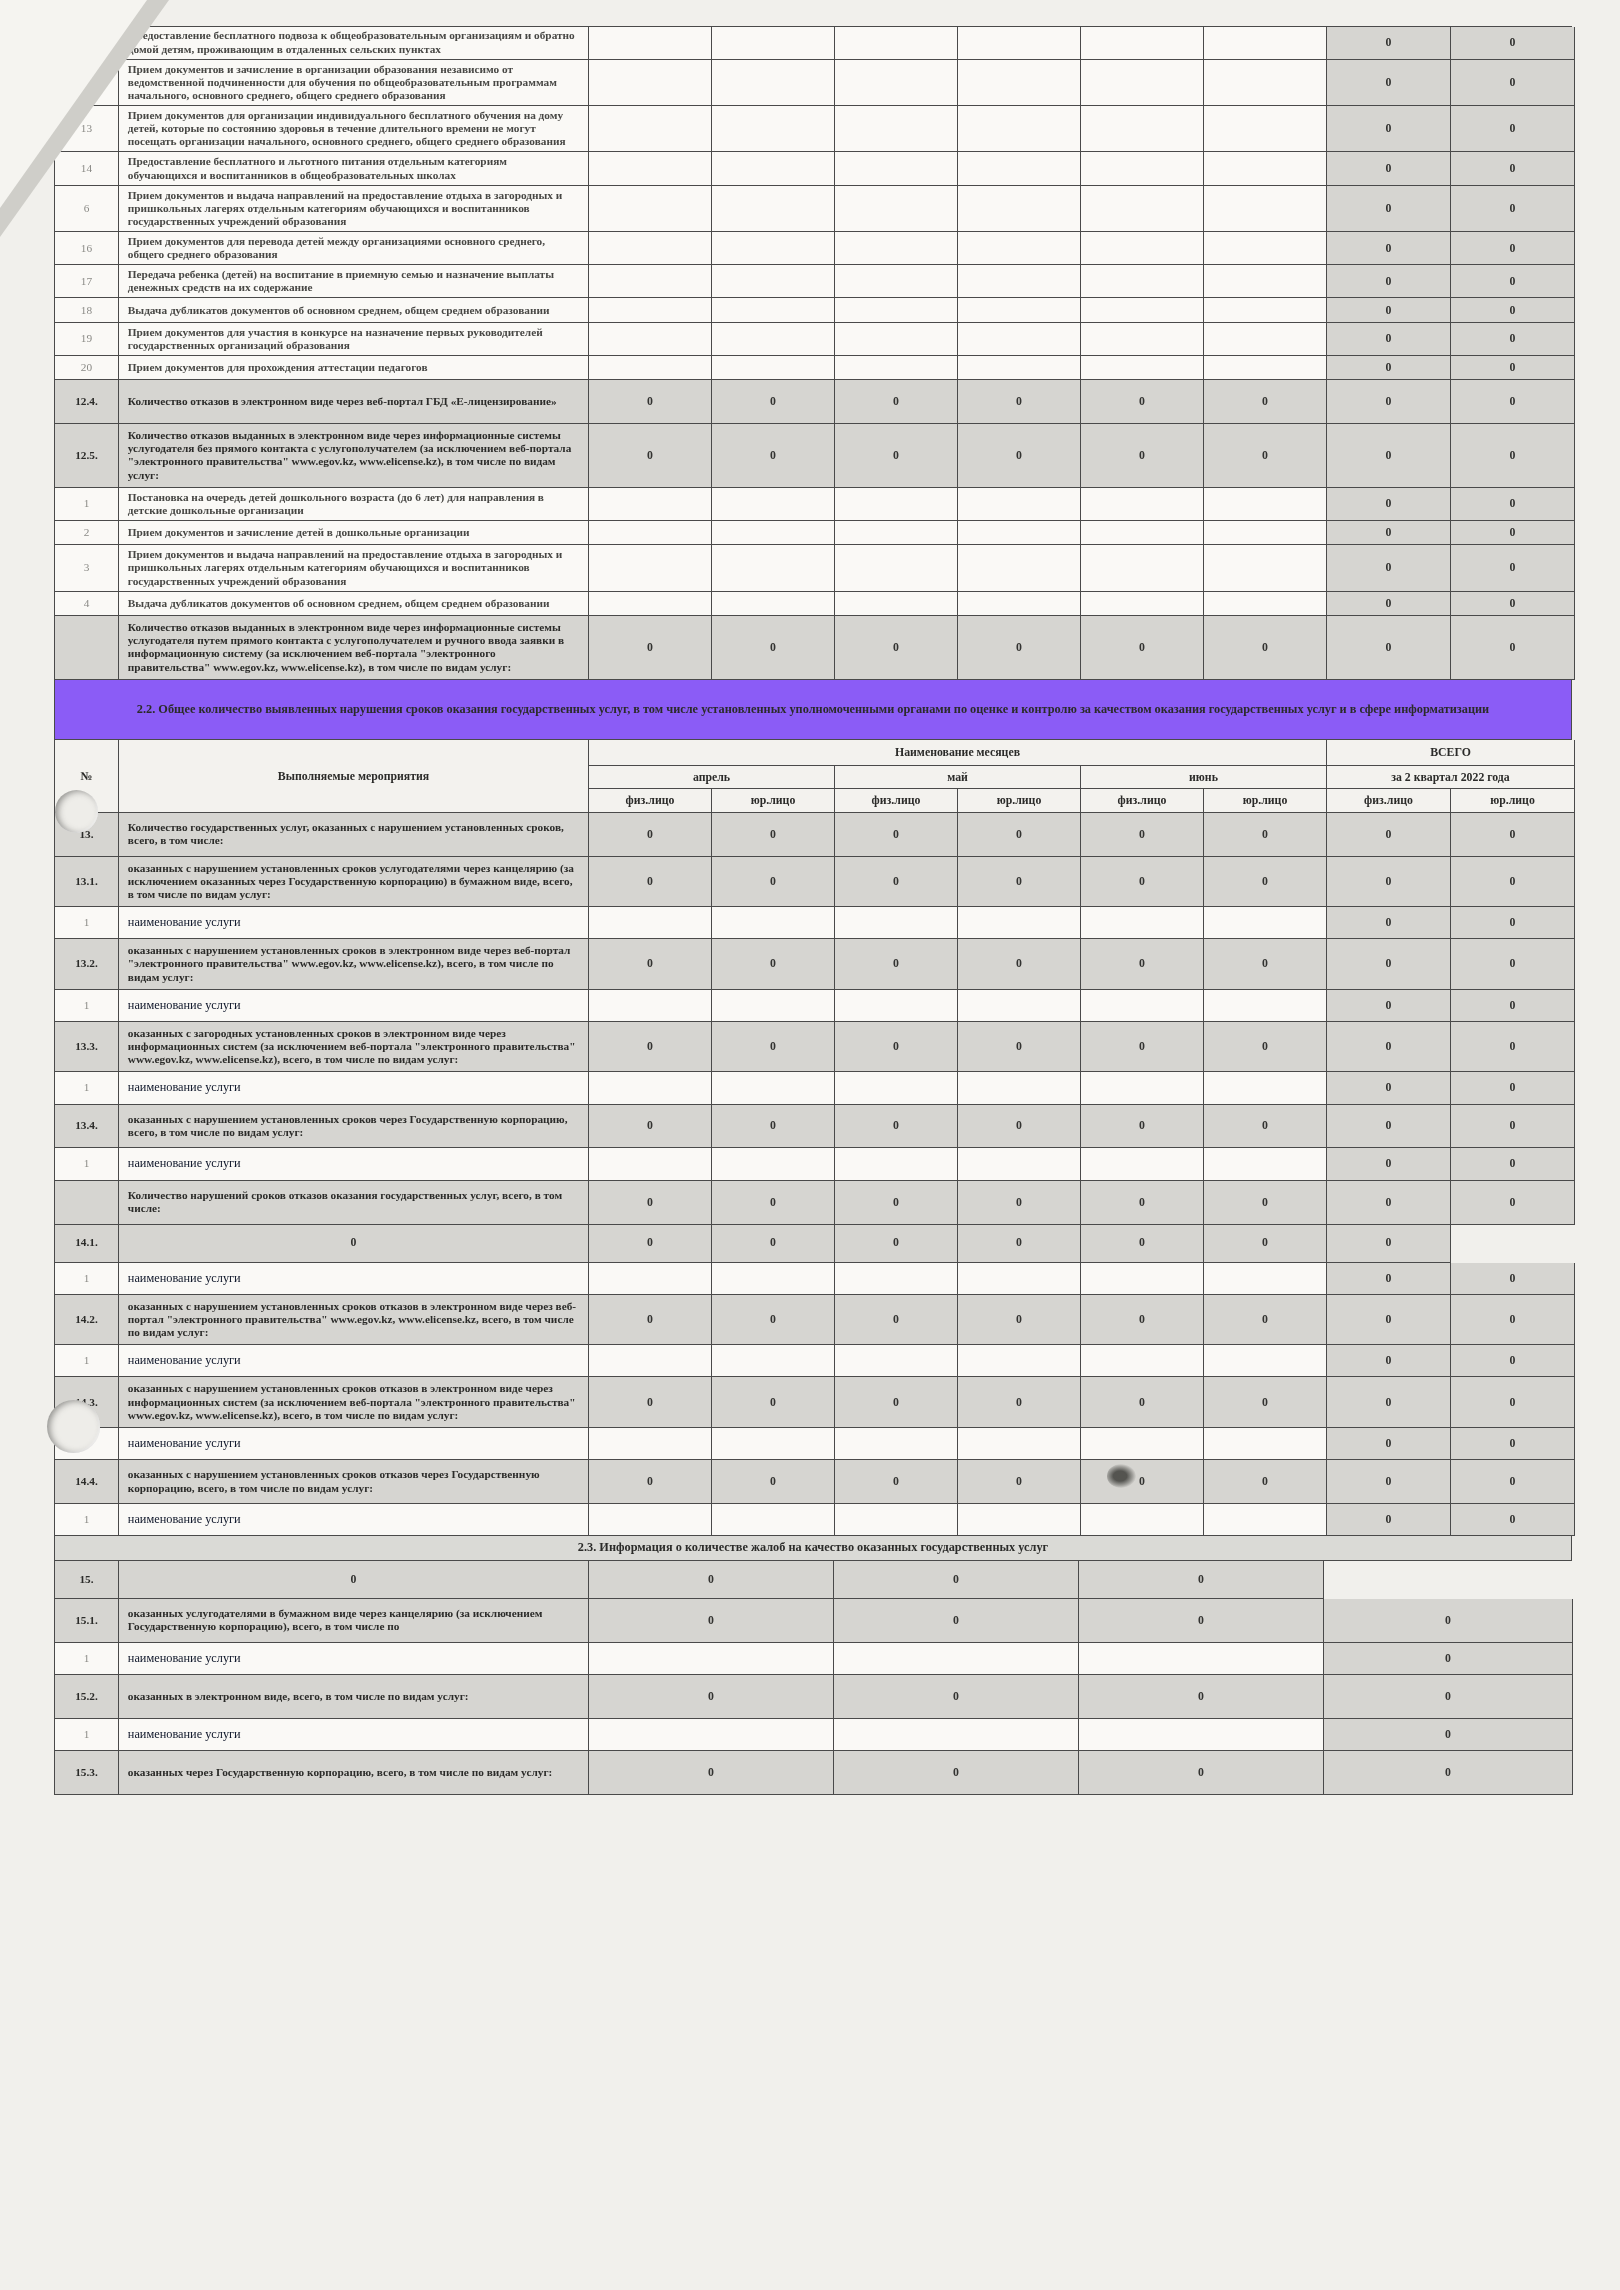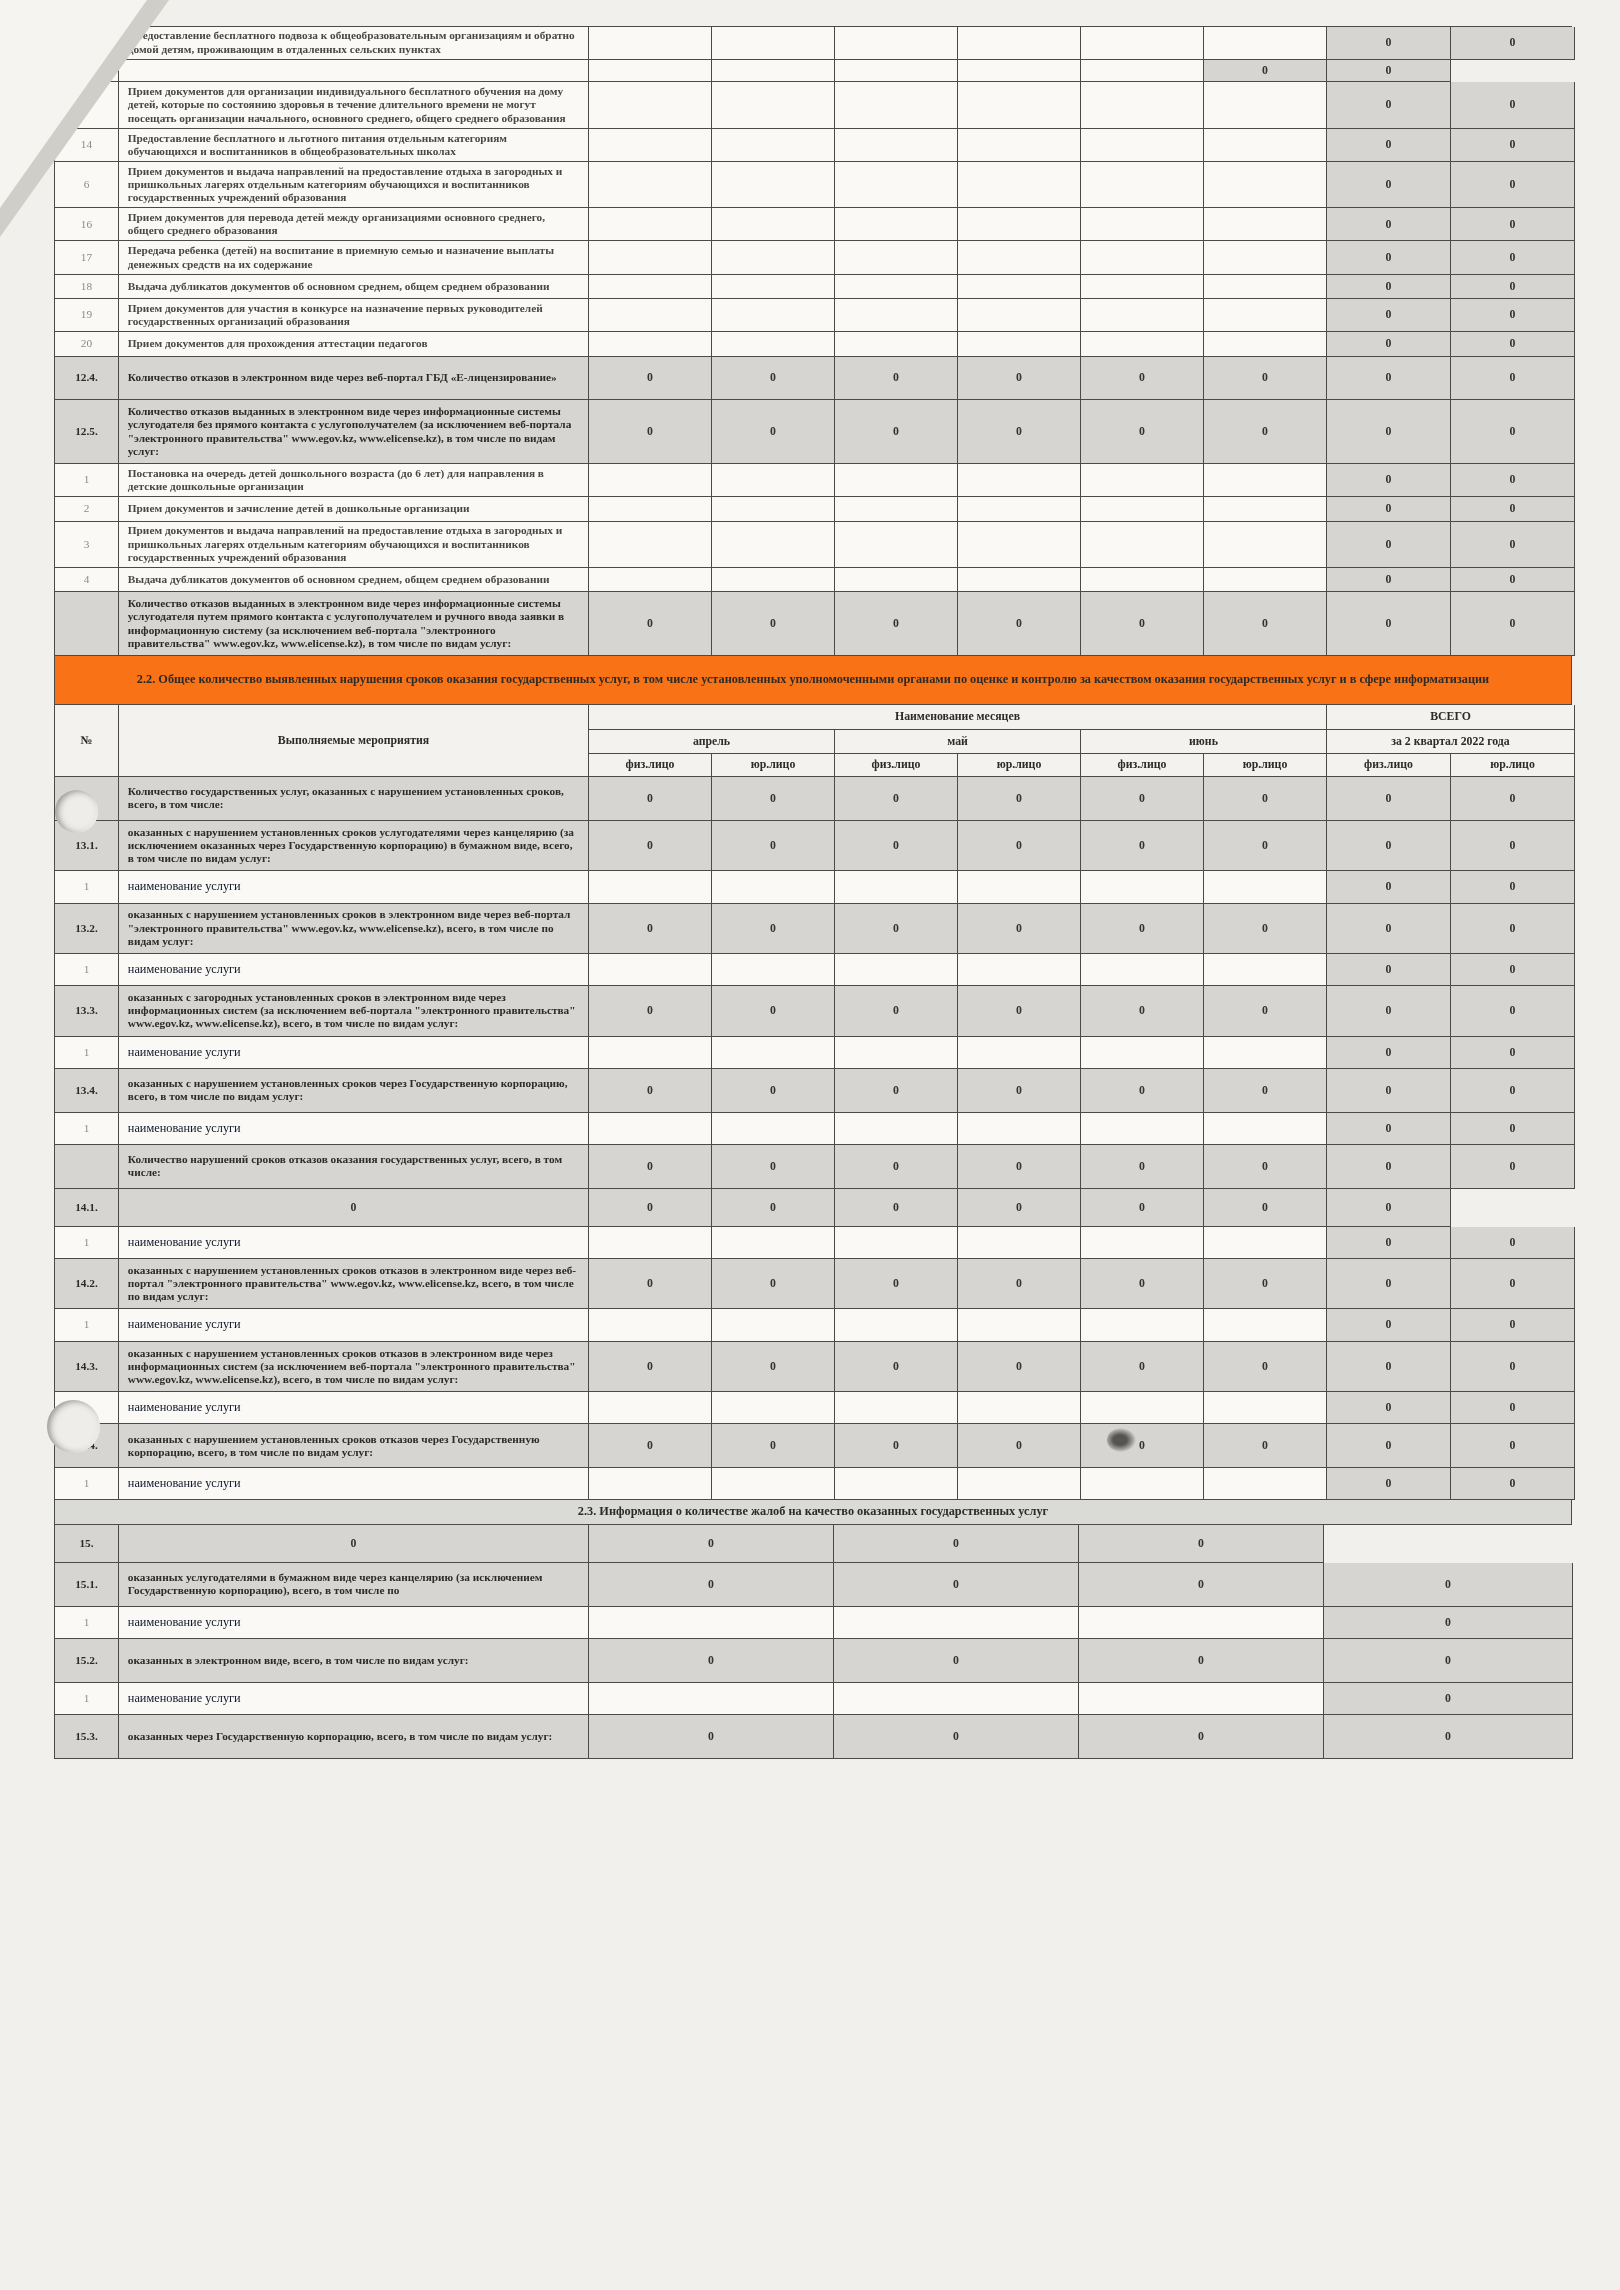--- a/index.html
+++ b/index.html
@@ -23,21 +23,21 @@
   .svc .gray{background:#d6d5d1;}
   .name .cdesc{font-weight:400;color:#0f172a;font-size:12.3px;}
   .name .cell{min-height:25.5px;}
   .sum .cell{background:#d6d5d1;font-weight:700;color:#2b2b29;}
   .sum .cdesc{padding:4.9px 8.8px;}
   .sum .cell{min-height:33px;}
   .zero{font-weight:700;font-size:11.8px;color:#333331;}
 
   .sect-title{border-left:1px solid #4a4a4a;border-right:1px solid #4a4a4a;
         text-align:center;font-weight:700;font-size:12.3px;line-height:15.7px;
-        padding:16px 39px;background:#f97316;color:#2b2b29;}
+        padding:22px 39px;background:#8b5cf6;color:#2b2b29;}
   .t23{background:#dadad6;padding:4px 39px;}
 
   .hdr{display:grid;grid-template-rows:25.5px 23.5px 23.5px;}
   .hc{border-right:1px solid #4a4a4a;border-bottom:1px solid #4a4a4a;
         display:flex;align-items:center;justify-content:center;
         font-weight:700;font-size:11.8px;background:#f3f2ee;color:#2b2b29;text-align:center;line-height:12.7px;padding:1px 2.9px;}
 
   .smudged{position:relative;}
   .smudged::before{content:"";position:absolute;left:25.5px;top:3.9px;width:29px;height:23.5px;border-radius:50%;
         background:radial-gradient(ellipse at 45% 50%, rgba(70,70,66,0.9) 0 30%, rgba(90,90,86,0.45) 55%, rgba(120,120,116,0) 72%);}
@@ -72,20 +72,23 @@
           <div class="cell cval gray">
             <span class="zero">0</span>
           </div>
           <div class="cell cval gray">
             <span class="zero">0</span>
           </div>
         </div>
         <div class="row g8 svc">
           <div class="cell cnum">
             <span class="">12</span>
+          </div>
+          <div class="cell cdesc">
+            <span class="">Прием документов и зачисление в организации образования независимо от ведомственной подчиненности для обучения по общеобразовательным программам начального, основного среднего, общего среднего образования</span>
           </div>
           <div class="cell cval"></div>
           <div class="cell cval"></div>
           <div class="cell cval"></div>
           <div class="cell cval"></div>
           <div class="cell cval"></div>
           <div class="cell cval"></div>
           <div class="cell cval gray">
             <span class="zero">0</span>
           </div>

